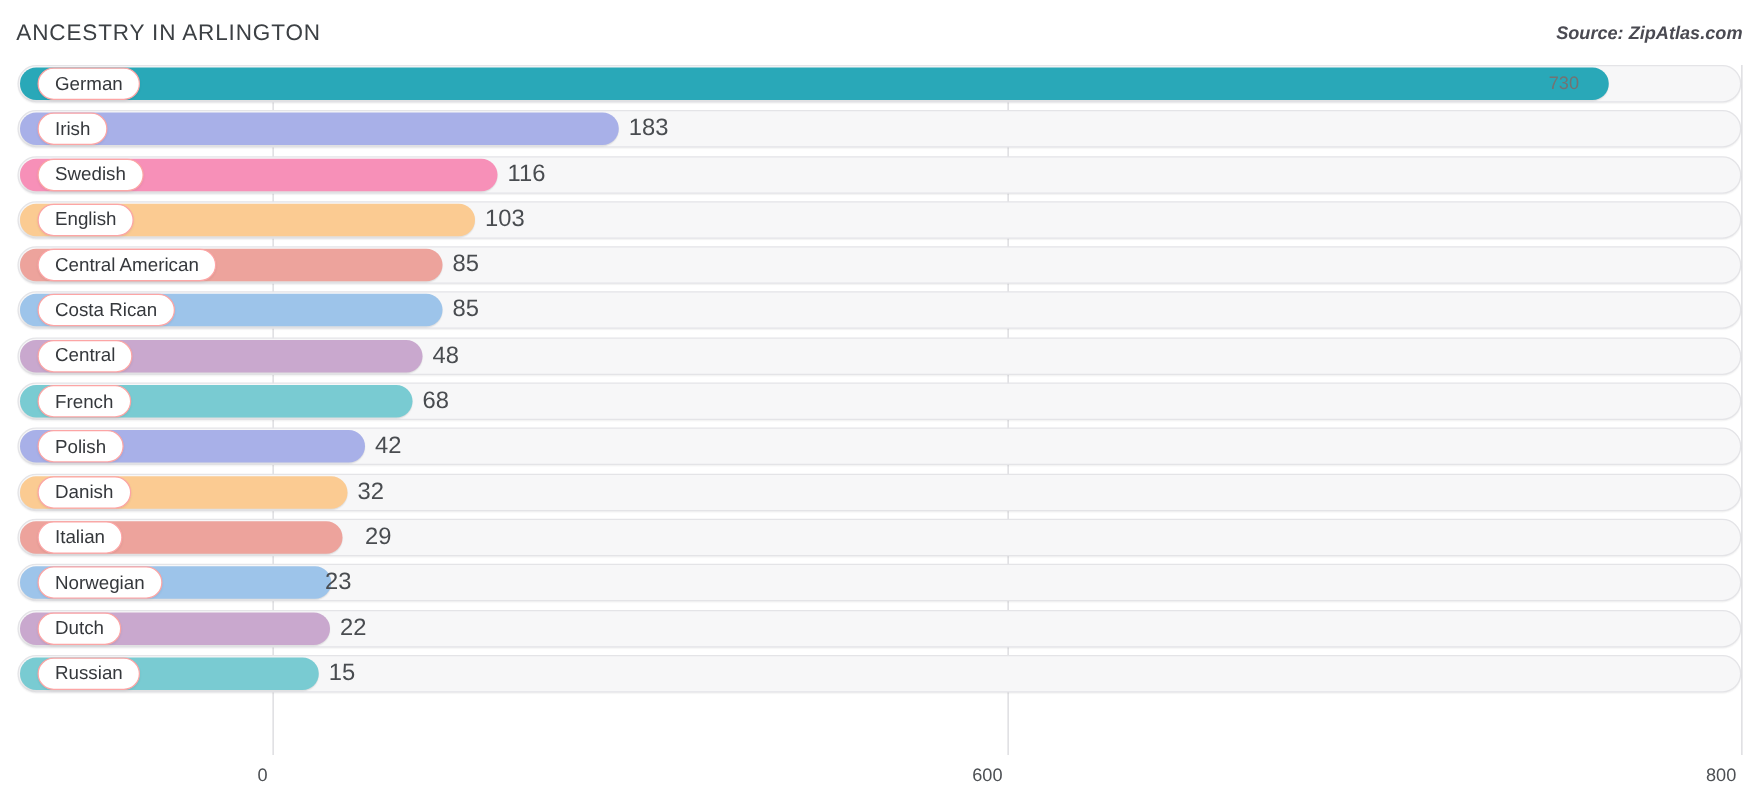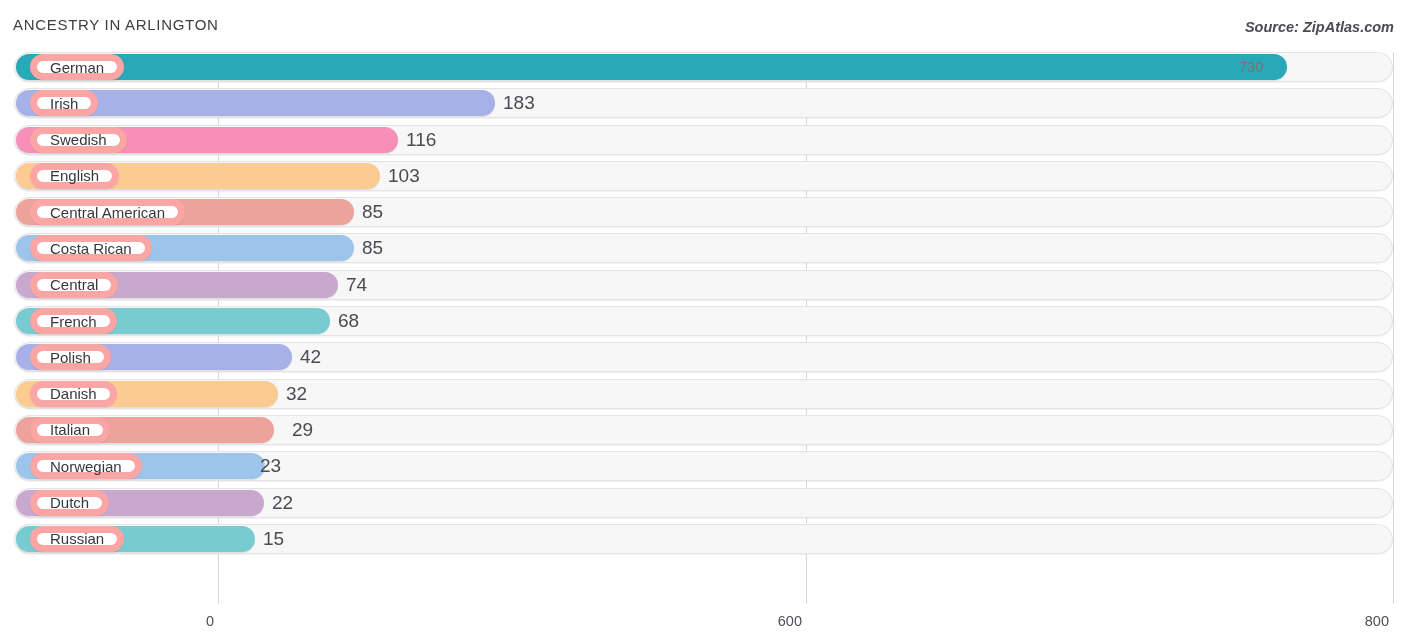--- a/index.html
+++ b/index.html
@@ -19,21 +19,21 @@
   #header {
     position: absolute;
     left: 0; top: 0;
     width: 1406px;
     height: 52px;
   }
   #chart-title {
     position: absolute;
     left: 13px;
     top: 16px;
-    font-size: 15px;
+    font-size: 18px;
     letter-spacing: 0.7px;
     color: #3c4044;
     font-weight: 400;
     white-space: nowrap;
   }
   #source-label {
     position: absolute;
     right: 12px;
     top: 19px;
     font-size: 14.5px;
@@ -103,21 +103,21 @@
     box-shadow: 0 1px 1px rgba(0,0,0,0.10);
   }
 
   
   .label-pill {
     position: absolute;
     left: 30px;
     top: 2px;
     height: 26px;
     background: #ffffff;
-    border: 7px solid #fca5a5;
+    border: 1px solid #fca5a5;
     border-radius: 13px;
     box-sizing: border-box;
     display: flex;
     align-items: center;
     padding: 0 13px;
     box-shadow: 0 1px 2px rgba(0,0,0,0.07);
     z-index: 3;
   }
   .label-pill .cat-label {
     font-size: 15px;
@@ -230,21 +230,21 @@
           <span class="cat-label">Costa Rican</span>
         </div>
         <div class="value-out" style="left: 362px;">85</div>
       </div>
       <div class="bar-row">
         <div class="track"></div>
         <div class="bar" style="width: 322px; background: rgb(201, 168, 206);"></div>
         <div class="label-pill">
           <span class="cat-label">Central</span>
         </div>
-        <div class="value-out" style="left: 346px;">74</div>
+        <div class="value-out" style="left: 346px;">48</div>
       </div>
       <div class="bar-row">
         <div class="track"></div>
         <div class="bar" style="width: 314px; background: rgb(121, 203, 210);"></div>
         <div class="label-pill">
           <span class="cat-label">French</span>
         </div>
         <div class="value-out" style="left: 338px;">68</div>
       </div>
       <div class="bar-row">

